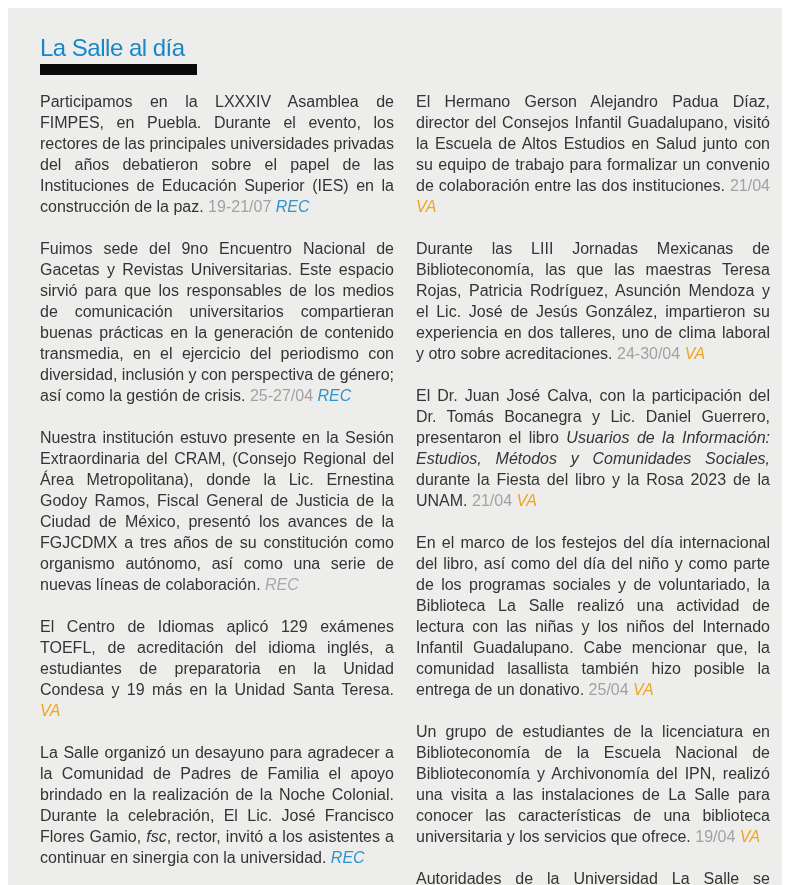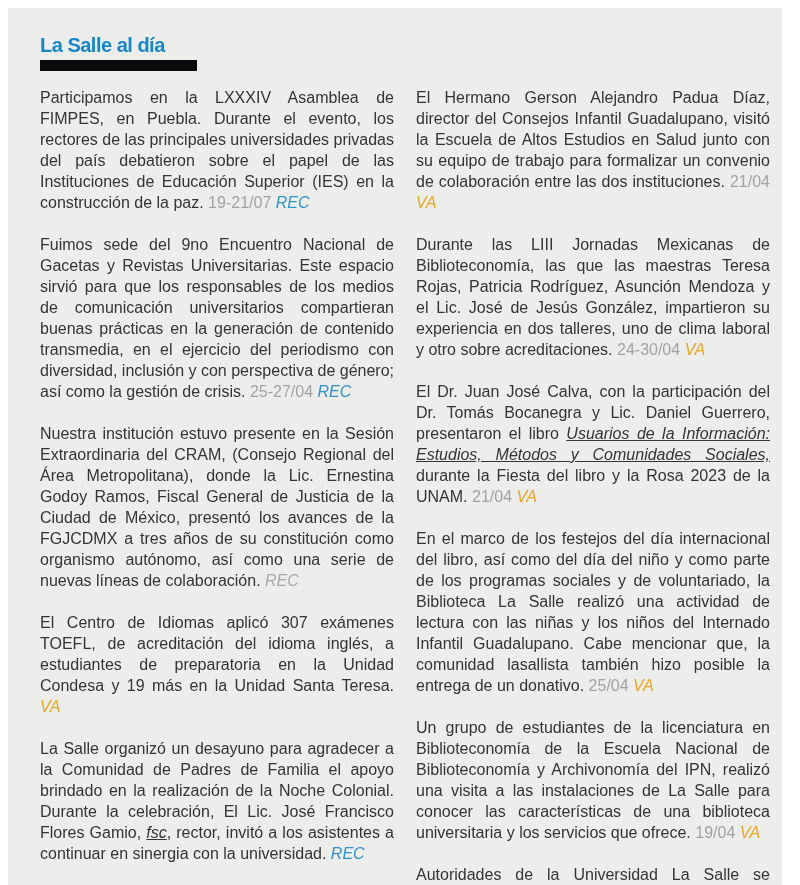--- a/index.html
+++ b/index.html
@@ -12,22 +12,22 @@
   }
   .panel {
     position: absolute;
     left: 8px; top: 8px; right: 18px; bottom: 0;
     background: var(--panel-bg, #ededed);
     padding: 27px 12px 10px 32px;
     box-sizing: border-box;
   }
   .page-title {
     margin: 0;
-    font-size: 20px;
-    font-weight: bold;
+    font-size: 24px;
+    font-weight: normal;
     letter-spacing: -0.5px;
     color: var(--accent-blue, #1787c8);
     line-height: 1.05;
   }
   .title-bar {
     width: 157px; height: 11px;
     background: var(--title-bar, #0a0a0a);
     margin: 4px 0 16px 0;
   }
   .columns {
@@ -36,41 +36,41 @@
   }
   .column { flex: 1; min-width: 0; }
   .news-item {
     margin: 0 0 21px 0;
     font-size: 16px;
     line-height: 21px;
     color: #343434;
     text-align: justify;
     hyphens: auto;
   }
-  .seg.italic { font-style: italic; text-decoration: underline; }
+  .seg.italic { font-style: italic; }
   .date {
     color: var(--date-gray, #a2a2a2);
   }
   .tag {
     font-style: italic;
     font-weight: normal;
   }
 </style>
 </head>
 <body>
 
 <div class="panel">
   <h1 class="page-title">La Salle al día</h1>
   <div class="title-bar"></div>
   <div class="columns">
     <div class="column" id="col-left">
-        <p class="news-item"><span class="seg">Participamos en la LXXXIV Asamblea de FIMPES, en Puebla. Durante el evento, los rectores de las principales universidades privadas del país debatieron sobre el papel de las Instituciones de Educación Superior (IES) en la construcción de la paz.</span> <span class="date">19-21/07</span> <span class="tag" style="color: rgb(46, 147, 207);">REC</span></p>
+        <p class="news-item"><span class="seg">Participamos en la LXXXIV Asamblea de FIMPES, en Puebla. Durante el evento, los rectores de las principales universidades privadas del años debatieron sobre el papel de las Instituciones de Educación Superior (IES) en la construcción de la paz.</span> <span class="date">19-21/07</span> <span class="tag" style="color: rgb(46, 147, 207);">REC</span></p>
         <p class="news-item"><span class="seg">Fuimos sede del 9no Encuentro Nacional de Gacetas y Revistas Universitarias. Este espacio sirvió para que los responsables de los medios de comunicación universitarios compartieran buenas prácticas en la generación de contenido transmedia, en el ejercicio del periodismo con diversidad, inclusión y con perspectiva de género; así como la gestión de crisis.</span> <span class="date">25-27/04</span> <span class="tag" style="color: rgb(46, 147, 207);">REC</span></p>
         <p class="news-item"><span class="seg">Nuestra institución estuvo presente en la Sesión Extraordinaria del CRAM, (Consejo Regional del Área Metropolitana), donde la Lic. Ernestina Godoy Ramos, Fiscal General de Justicia de la Ciudad de México, presentó los avances de la FGJCDMX a tres años de su constitución como organismo autónomo, así como una serie de nuevas líneas de colaboración.</span> <span class="tag" style="color: rgb(168, 168, 168);">REC</span></p>
-        <p class="news-item"><span class="seg">El Centro de Idiomas aplicó 307 exámenes TOEFL, de acreditación del idioma inglés, a estudiantes de preparatoria en la Unidad Condesa y 19 más en la Unidad Santa Teresa.</span> <span class="tag" style="color: rgb(239, 165, 31);">VA</span></p>
+        <p class="news-item"><span class="seg">El Centro de Idiomas aplicó 129 exámenes TOEFL, de acreditación del idioma inglés, a estudiantes de preparatoria en la Unidad Condesa y 19 más en la Unidad Santa Teresa.</span> <span class="tag" style="color: rgb(239, 165, 31);">VA</span></p>
         <p class="news-item"><span class="seg">La Salle organizó un desayuno para agradecer a la Comunidad de Padres de Familia el apoyo brindado en la realización de la Noche Colonial. Durante la celebración, El Lic. José Francisco Flores Gamio, </span><span class="seg italic">fsc</span><span class="seg">, rector, invitó a los asistentes a continuar en sinergia con la universidad.</span> <span class="tag" style="color: rgb(46, 147, 207);">REC</span></p>
       </div>
     <div class="column" id="col-right">
         <p class="news-item"><span class="seg">El Hermano Gerson Alejandro Padua Díaz, director del Consejos Infantil Guadalupano, visitó la Escuela de Altos Estudios en Salud junto con su equipo de trabajo para formalizar un convenio de colaboración entre las dos instituciones.</span> <span class="date">21/04</span> <span class="tag" style="color: rgb(239, 165, 31);">VA</span></p>
         <p class="news-item"><span class="seg">Durante las LIII Jornadas Mexicanas de Biblioteconomía, las que las maestras Teresa Rojas, Patricia Rodríguez, Asunción Mendoza y el Lic. José de Jesús González, impartieron su experiencia en dos talleres, uno de clima laboral y otro sobre acreditaciones.</span> <span class="date">24-30/04</span> <span class="tag" style="color: rgb(239, 165, 31);">VA</span></p>
         <p class="news-item"><span class="seg">El Dr. Juan José Calva, con la participación del Dr. Tomás Bocanegra y Lic. Daniel Guerrero, presentaron el libro </span><span class="seg italic">Usuarios de la Información: Estudios, Métodos y Comunidades Sociales,</span><span class="seg"> durante la Fiesta del libro y la Rosa 2023 de la UNAM.</span> <span class="date">21/04</span> <span class="tag" style="color: rgb(239, 165, 31);">VA</span></p>
         <p class="news-item"><span class="seg">En el marco de los festejos del día internacional del libro, así como del día del niño y como parte de los programas sociales y de voluntariado, la Biblioteca La Salle realizó una actividad de lectura con las niñas y los niños del Internado Infantil Guadalupano. Cabe mencionar que, la comunidad lasallista también hizo posible la entrega de un donativo.</span> <span class="date">25/04</span> <span class="tag" style="color: rgb(239, 165, 31);">VA</span></p>
         <p class="news-item"><span class="seg">Un grupo de estudiantes de la licenciatura en Biblioteconomía de la Escuela Nacional de Biblioteconomía y Archivonomía del IPN, realizó una visita a las instalaciones de La Salle para conocer las características de una biblioteca universitaria y los servicios que ofrece.</span> <span class="date">19/04</span> <span class="tag" style="color: rgb(239, 165, 31);">VA</span></p>
         <p class="news-item"><span class="seg">Autoridades de la Universidad La Salle se reunieron en Sesión presencial ampliada del Consejo de Posgrado. Trataron, entre los principales asuntos, las buenas prácticas de los Consejos Consultivos de Posgrado en Escuelas y Facultades, la convocatoria al concurso Tesis en tres minutos, así como los puntos más relevantes del taller para el fortalecimientos de Posgrados.</span>  </p>
       </div>

